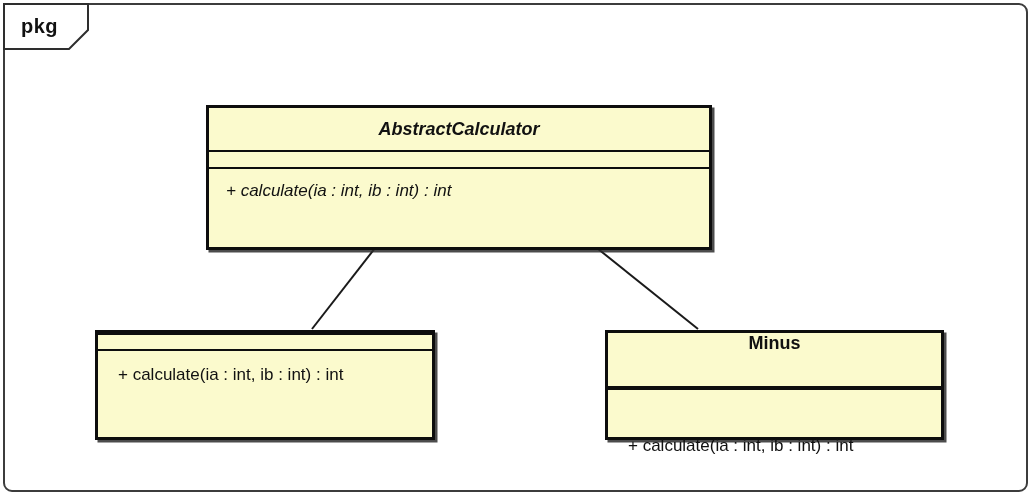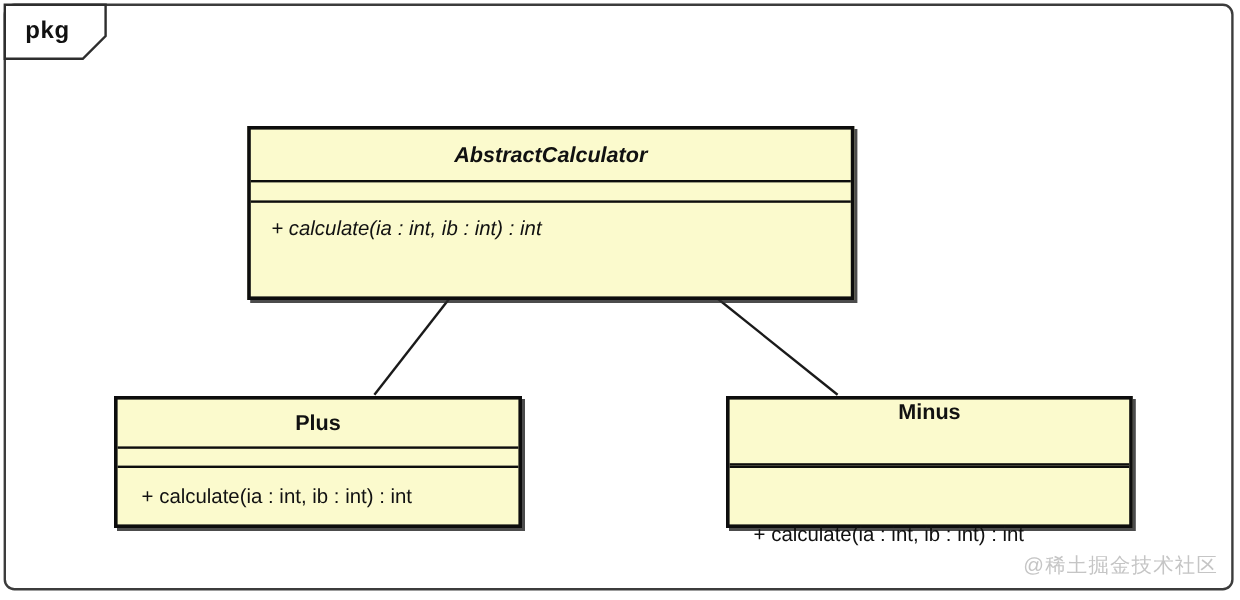--- a/index.html
+++ b/index.html
@@ -108,30 +108,28 @@
 
   <div class="class-box abstract box-abstract">
     <div class="class-title">AbstractCalculator</div>
     <div class="attrs-compartment"></div>
     <div class="methods-compartment">
       <div class="method italic">+ calculate(ia : int, ib : int) : int</div>
     </div>
   </div>
 
   <div class="class-box box-plus">
-    <div class="class-title">Plus</div>
     <div class="attrs-compartment"></div>
     <div class="methods-compartment">
       <div class="method">+ calculate(ia : int, ib : int) : int</div>
     </div>
   </div>
 
   <div class="class-box box-minus">
     <div class="class-title">Minus</div>
     <div class="attrs-compartment"></div>
     <div class="methods-compartment">
       <div class="method">+ calculate(ia : int, ib : int) : int</div>
     </div>
   </div>
 
-  <div class="watermark">@稀土掘金技术社区</div>
 
 </div>
 
 </body></html>

